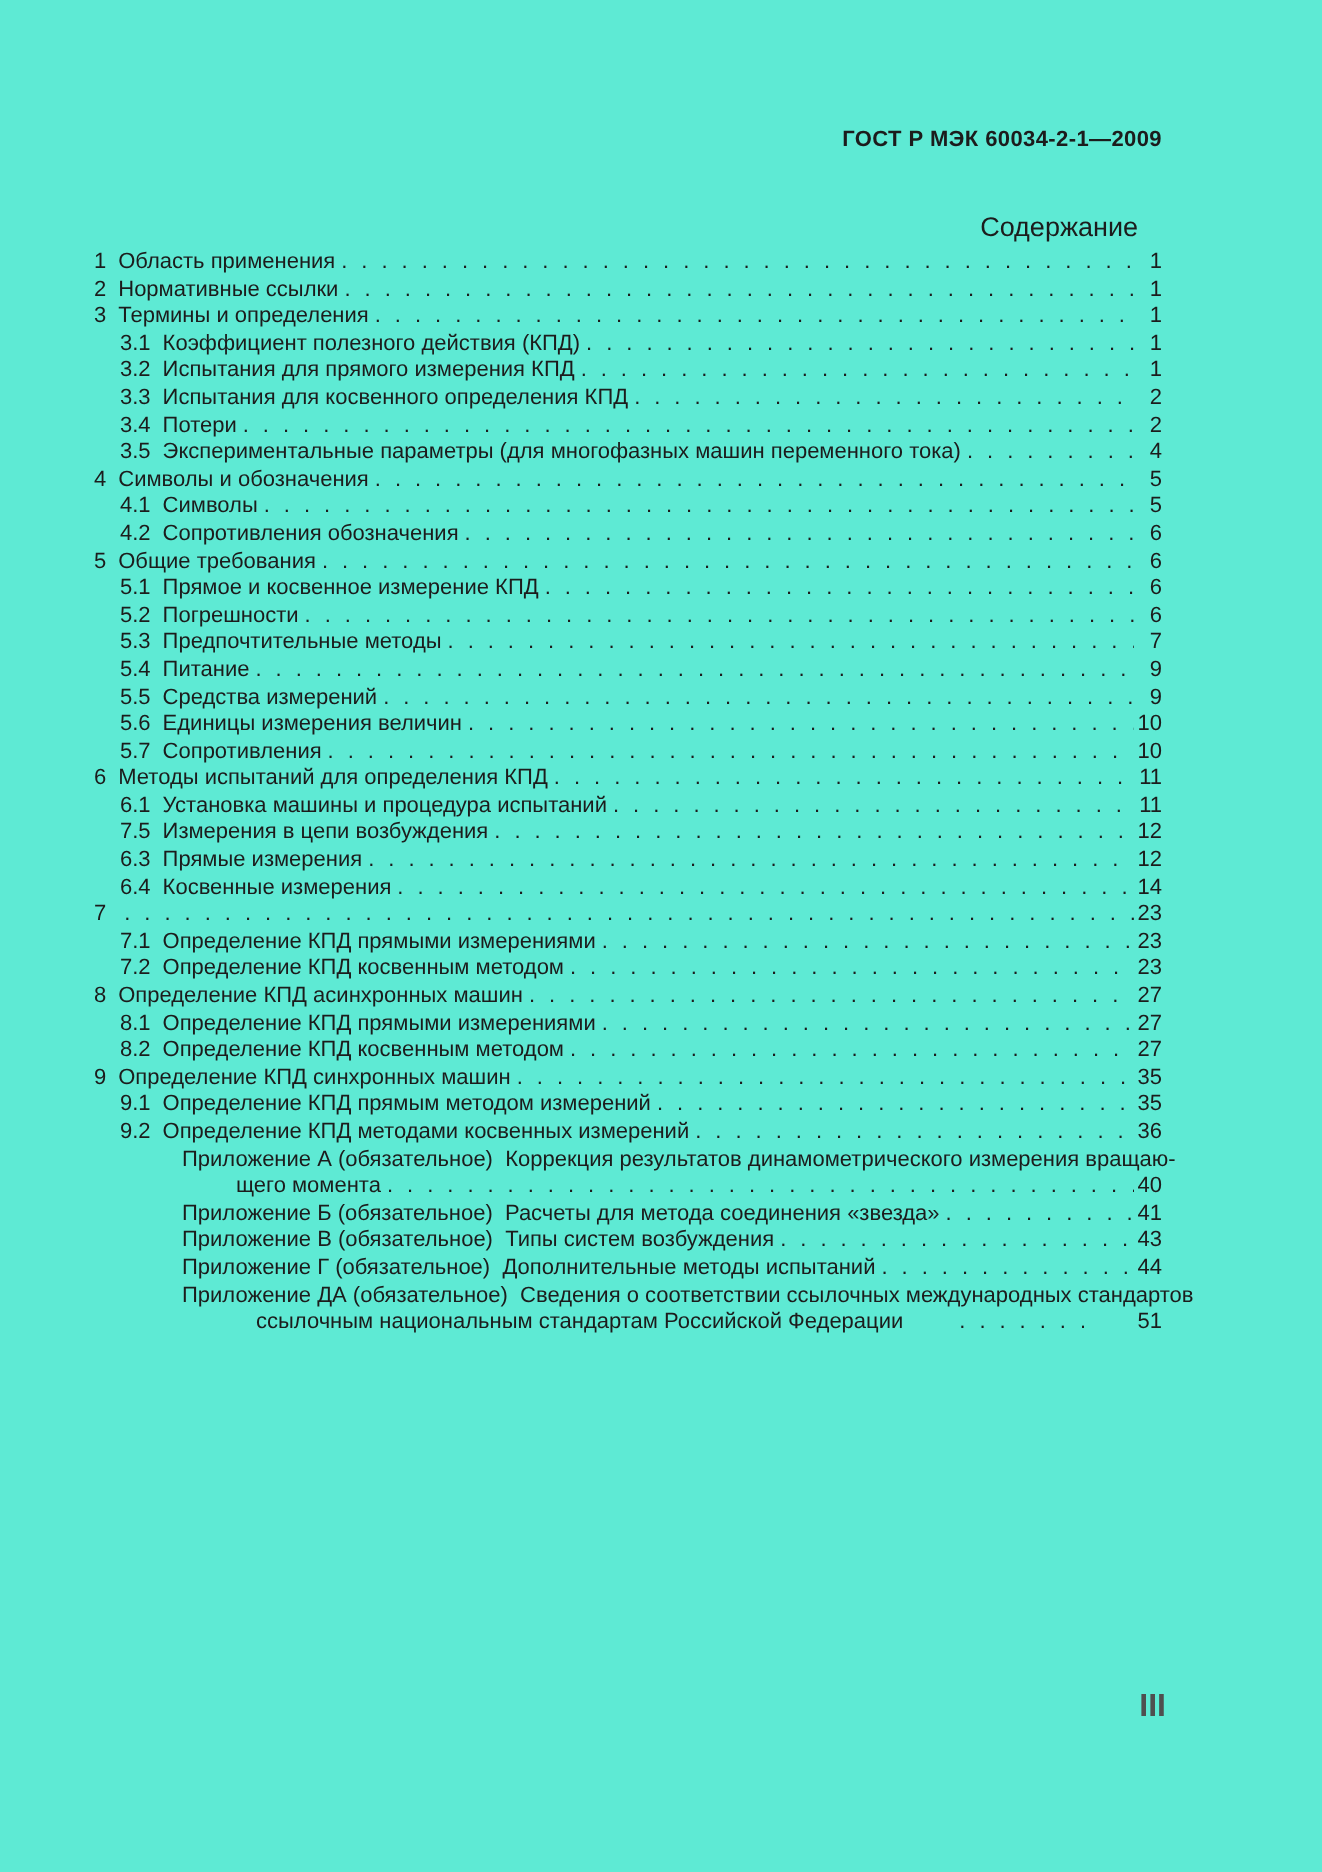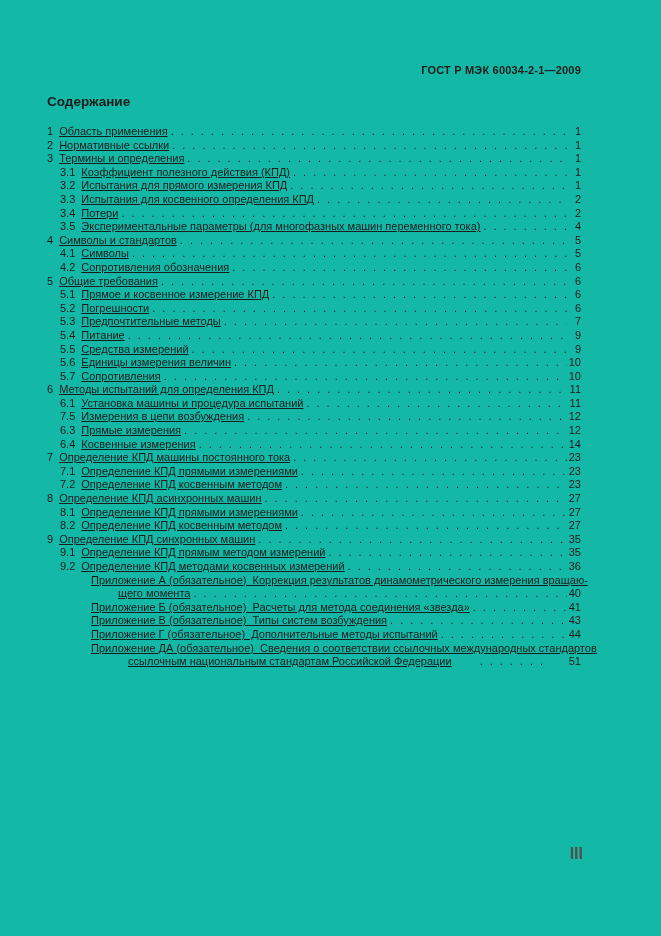--- a/index.html
+++ b/index.html
@@ -3,48 +3,48 @@
 <meta charset="utf-8">
 <style>
   html, body { margin: 0; padding: 0; }
   body {
     width: 661px; height: 936px;
     background: #ffffff;
     font-family: "Liberation Sans", sans-serif;
     color: #1c1c1c;
     overflow: hidden;
   }
-  .sheet { position: relative; width: 661px; height: 936px; background: #14b8a6; }
+  .sheet { position: relative; width: 661px; height: 936px; background: #5eead4; }
 
   .hdr {
     position: absolute; top: 64px; right: 80px;
     font-size: 11px; font-weight: bold; letter-spacing: 0.2px;
     white-space: pre;
   }
   .title {
     position: absolute; top: 94px; left: 47px; right: 80px;
-    margin: 0; text-align: left;
-    font-size: 13.5px; font-weight: bold;
+    margin: 12px; text-align: right;
+    font-size: 13.5px; font-weight: normal;
   }
   .toc {
     position: absolute; top: 125px; left: 47px; right: 80px;
     font-size: 11px;
   }
   .row {
     display: flex; align-items: baseline;
     height: 13.6px; line-height: 13.6px;
     white-space: pre;
   }
   .row.l1  { padding-left: 0; }
   .row.l2  { padding-left: 13px; }
   .row.app { padding-left: 0; margin-left: 44px; }
   .row.hang  { padding-left: 71px; }
   .row.hang2 { padding-left: 81px; gap: 25px; }
   .num { margin-right: 6px; white-space: pre; }
-  .t   { white-space: pre; flex: 0 0 auto; text-decoration: underline; }
+  .t   { white-space: pre; flex: 0 0 auto; }
   .dots {
     flex: 1 1 0; min-width: 0;
     overflow: hidden; white-space: nowrap;
     letter-spacing: 7px; padding-left: 3px;
     color: #1c1c1c;
   }
   .pg { flex: 0 0 auto; min-width: 14px; text-align: right; white-space: pre; }
   .folio {
     position: absolute; top: 845px; right: 78px;
     font-size: 16px; font-weight: bold; color: #4f4f4f; text-align: right;
@@ -58,37 +58,37 @@
   <h1 class="title">Содержание</h1>
   <div class="toc">
       <div class="row l1"><span class="num">1</span><span class="t">Область применения</span><span class="dots">......................................................................................................................................................</span><span class="pg">1</span></div>
       <div class="row l1"><span class="num">2</span><span class="t">Нормативные ссылки</span><span class="dots">......................................................................................................................................................</span><span class="pg">1</span></div>
       <div class="row l1"><span class="num">3</span><span class="t">Термины и определения</span><span class="dots">......................................................................................................................................................</span><span class="pg">1</span></div>
       <div class="row l2"><span class="num">3.1</span><span class="t">Коэффициент полезного действия (КПД)</span><span class="dots">......................................................................................................................................................</span><span class="pg">1</span></div>
       <div class="row l2"><span class="num">3.2</span><span class="t">Испытания для прямого измерения КПД</span><span class="dots">......................................................................................................................................................</span><span class="pg">1</span></div>
       <div class="row l2"><span class="num">3.3</span><span class="t">Испытания для косвенного определения КПД</span><span class="dots">......................................................................................................................................................</span><span class="pg">2</span></div>
       <div class="row l2"><span class="num">3.4</span><span class="t">Потери</span><span class="dots">......................................................................................................................................................</span><span class="pg">2</span></div>
       <div class="row l2"><span class="num">3.5</span><span class="t">Экспериментальные параметры (для многофазных машин переменного тока)</span><span class="dots">......................................................................................................................................................</span><span class="pg">4</span></div>
-      <div class="row l1"><span class="num">4</span><span class="t">Символы и стандартов</span><span class="dots">......................................................................................................................................................</span><span class="pg">5</span></div>
+      <div class="row l1"><span class="num">4</span><span class="t">Символы и обозначения</span><span class="dots">......................................................................................................................................................</span><span class="pg">5</span></div>
       <div class="row l2"><span class="num">4.1</span><span class="t">Символы</span><span class="dots">......................................................................................................................................................</span><span class="pg">5</span></div>
       <div class="row l2"><span class="num">4.2</span><span class="t">Сопротивления обозначения</span><span class="dots">......................................................................................................................................................</span><span class="pg">6</span></div>
       <div class="row l1"><span class="num">5</span><span class="t">Общие требования</span><span class="dots">......................................................................................................................................................</span><span class="pg">6</span></div>
       <div class="row l2"><span class="num">5.1</span><span class="t">Прямое и косвенное измерение КПД</span><span class="dots">......................................................................................................................................................</span><span class="pg">6</span></div>
       <div class="row l2"><span class="num">5.2</span><span class="t">Погрешности</span><span class="dots">......................................................................................................................................................</span><span class="pg">6</span></div>
       <div class="row l2"><span class="num">5.3</span><span class="t">Предпочтительные методы</span><span class="dots">......................................................................................................................................................</span><span class="pg">7</span></div>
       <div class="row l2"><span class="num">5.4</span><span class="t">Питание</span><span class="dots">......................................................................................................................................................</span><span class="pg">9</span></div>
       <div class="row l2"><span class="num">5.5</span><span class="t">Средства измерений</span><span class="dots">......................................................................................................................................................</span><span class="pg">9</span></div>
       <div class="row l2"><span class="num">5.6</span><span class="t">Единицы измерения величин</span><span class="dots">......................................................................................................................................................</span><span class="pg">10</span></div>
       <div class="row l2"><span class="num">5.7</span><span class="t">Сопротивления</span><span class="dots">......................................................................................................................................................</span><span class="pg">10</span></div>
       <div class="row l1"><span class="num">6</span><span class="t">Методы испытаний для определения КПД</span><span class="dots">......................................................................................................................................................</span><span class="pg">11</span></div>
       <div class="row l2"><span class="num">6.1</span><span class="t">Установка машины и процедура испытаний</span><span class="dots">......................................................................................................................................................</span><span class="pg">11</span></div>
       <div class="row l2"><span class="num">7.5</span><span class="t">Измерения в цепи возбуждения</span><span class="dots">......................................................................................................................................................</span><span class="pg">12</span></div>
       <div class="row l2"><span class="num">6.3</span><span class="t">Прямые измерения</span><span class="dots">......................................................................................................................................................</span><span class="pg">12</span></div>
       <div class="row l2"><span class="num">6.4</span><span class="t">Косвенные измерения</span><span class="dots">......................................................................................................................................................</span><span class="pg">14</span></div>
-      <div class="row l1"><span class="num">7</span><span class="t">Определение КПД машины постоянного тока</span><span class="dots">......................................................................................................................................................</span><span class="pg">23</span></div>
+      <div class="row l1"><span class="num">7</span><span class="dots">......................................................................................................................................................</span><span class="pg">23</span></div>
       <div class="row l2"><span class="num">7.1</span><span class="t">Определение КПД прямыми измерениями</span><span class="dots">......................................................................................................................................................</span><span class="pg">23</span></div>
       <div class="row l2"><span class="num">7.2</span><span class="t">Определение КПД косвенным методом</span><span class="dots">......................................................................................................................................................</span><span class="pg">23</span></div>
       <div class="row l1"><span class="num">8</span><span class="t">Определение КПД асинхронных машин</span><span class="dots">......................................................................................................................................................</span><span class="pg">27</span></div>
       <div class="row l2"><span class="num">8.1</span><span class="t">Определение КПД прямыми измерениями</span><span class="dots">......................................................................................................................................................</span><span class="pg">27</span></div>
       <div class="row l2"><span class="num">8.2</span><span class="t">Определение КПД косвенным методом</span><span class="dots">......................................................................................................................................................</span><span class="pg">27</span></div>
       <div class="row l1"><span class="num">9</span><span class="t">Определение КПД синхронных машин</span><span class="dots">......................................................................................................................................................</span><span class="pg">35</span></div>
       <div class="row l2"><span class="num">9.1</span><span class="t">Определение КПД прямым методом измерений</span><span class="dots">......................................................................................................................................................</span><span class="pg">35</span></div>
       <div class="row l2"><span class="num">9.2</span><span class="t">Определение КПД методами косвенных измерений</span><span class="dots">......................................................................................................................................................</span><span class="pg">36</span></div>
       <div class="row app"><span class="t">Приложение А (обязательное)  Коррекция результатов динамометрического измерения вращаю-</span></div>
       <div class="row hang"><span class="t">щего момента</span><span class="dots">......................................................................................................................................................</span><span class="pg">40</span></div>

